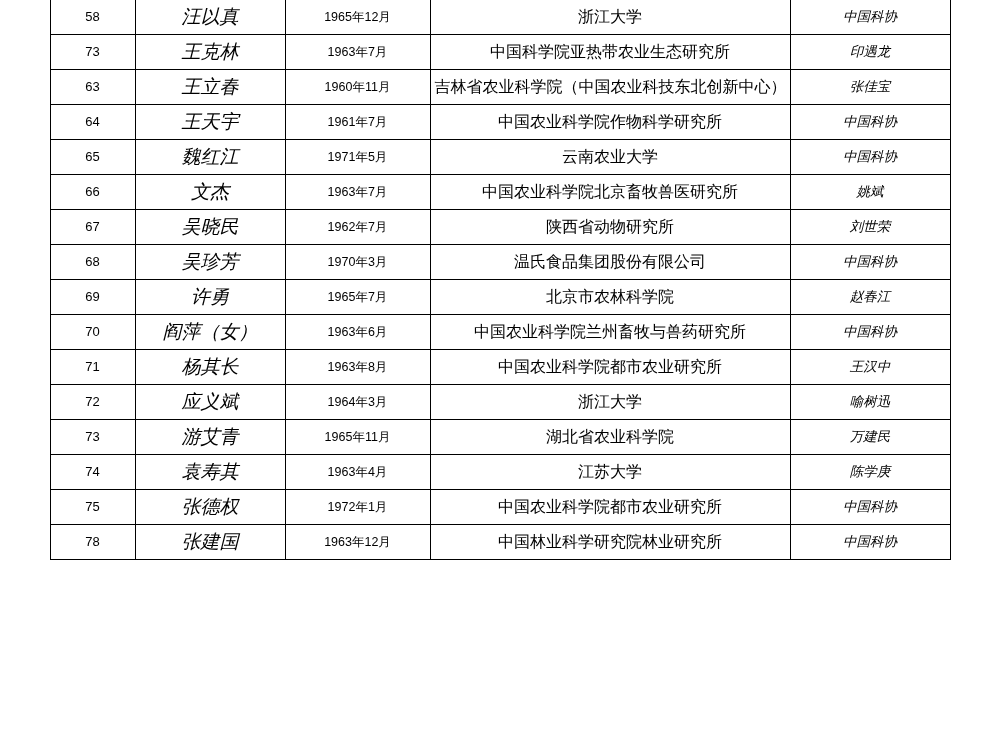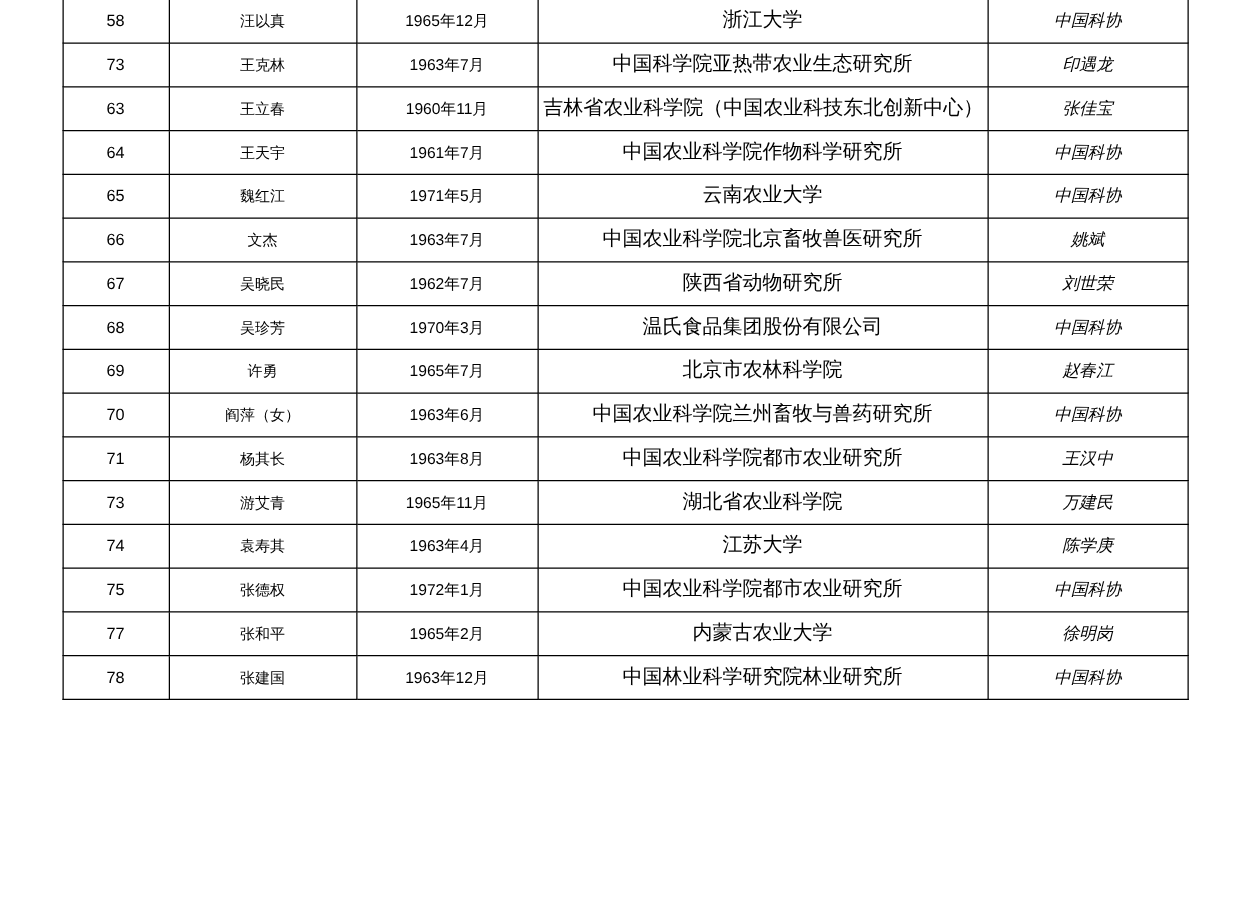--- a/index.html
+++ b/index.html
@@ -43,21 +43,22 @@
     vertical-align: middle;
     line-height: 1.2;
     box-sizing: border-box;
     overflow: hidden;
     white-space: nowrap;
   }
   td.index {
     font-size: 13px;
   }
   td.name {
-    font-size: 12px;
+    font-size: 19px;
+    font-style: italic;
   }
   td.birth {
     font-size: 12.5px;
   }
   td.org {
     font-size: 16px;
   }
   td.rec {
     font-size: 13.5px;
     font-style: italic;
@@ -147,20 +148,27 @@
           <td class="rec">中国科协</td>
         </tr>
         <tr>
           <td class="index">71</td>
           <td class="name">杨其长</td>
           <td class="birth">1963年8月</td>
           <td class="org">中国农业科学院都市农业研究所</td>
           <td class="rec">王汉中</td>
         </tr>
         <tr>
+          <td class="index">72</td>
+          <td class="name">应义斌</td>
+          <td class="birth">1964年3月</td>
+          <td class="org">浙江大学</td>
+          <td class="rec">喻树迅</td>
+        </tr>
+        <tr>
           <td class="index">73</td>
           <td class="name">游艾青</td>
           <td class="birth">1965年11月</td>
           <td class="org">湖北省农业科学院</td>
           <td class="rec">万建民</td>
         </tr>
         <tr>
           <td class="index">74</td>
           <td class="name">袁寿其</td>
           <td class="birth">1963年4月</td>
@@ -168,27 +176,20 @@
           <td class="rec">陈学庚</td>
         </tr>
         <tr>
           <td class="index">75</td>
           <td class="name">张德权</td>
           <td class="birth">1972年1月</td>
           <td class="org">中国农业科学院都市农业研究所</td>
           <td class="rec">中国科协</td>
         </tr>
         <tr>
-          <td class="index">77</td>
-          <td class="name">张和平</td>
-          <td class="birth">1965年2月</td>
-          <td class="org">内蒙古农业大学</td>
-          <td class="rec">徐明岗</td>
-        </tr>
-        <tr>
           <td class="index">78</td>
           <td class="name">张建国</td>
           <td class="birth">1963年12月</td>
           <td class="org">中国林业科学研究院林业研究所</td>
           <td class="rec">中国科协</td>
         </tr>
       </tbody>
   </table>
 </div>
 

